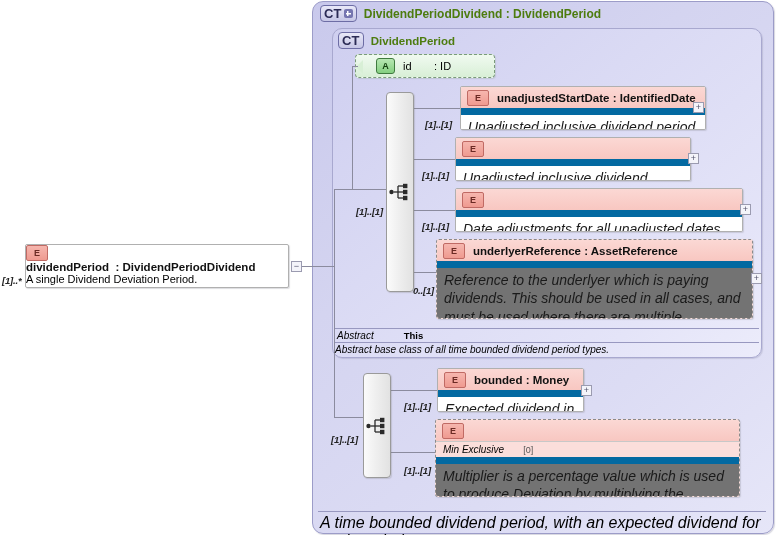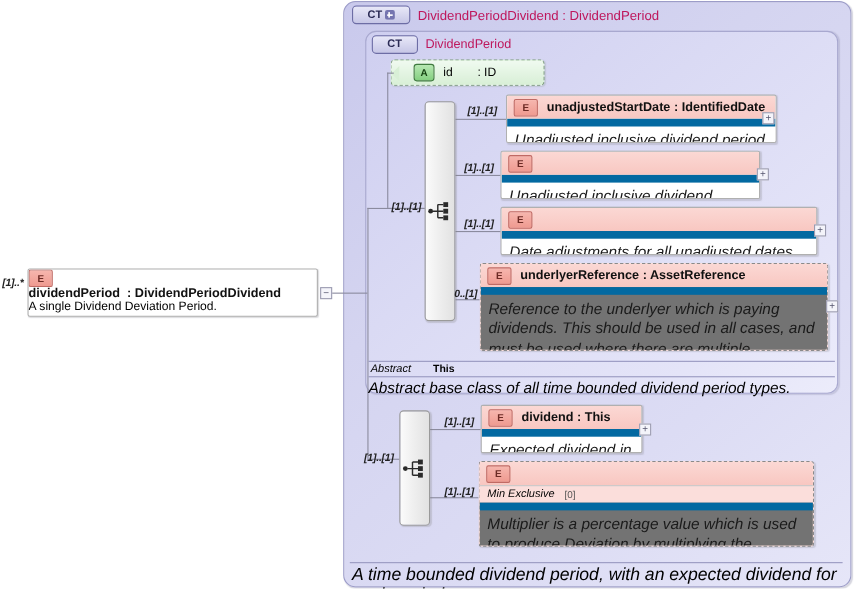--- a/index.html
+++ b/index.html
@@ -22,32 +22,32 @@
     border:1px solid #a8a8cf;border-radius:10px;
     background:linear-gradient(140deg,#cfcff0 0%,#dadaf4 40%,#e4e4f8 80%,#ececfb 100%);
     box-shadow:1px 1px 1px rgba(120,120,150,.25);
   }
 
   
   .badge{
     display:inline-flex;align-items:center;justify-content:center;
     height:15px;border:1px solid #6d6da5;border-radius:4px;
     background:linear-gradient(#e8e8f8,#c6c6e6);
-    font-size:10px;font-weight:bold;color:#2b2b55;
-    letter-spacing:.2px;padding:0 13px;text-align:right;
+    font-size:13px;font-weight:bold;color:#2b2b55;
+    letter-spacing:.2px;padding:0 3px;text-align:right;
   }
   .badge.plus::after{
     content:"";display:inline-block;width:9px;height:9px;margin-left:2px;
     border-radius:2px;background:#7575b0;
     background-image:
       linear-gradient(#fff,#fff),linear-gradient(#fff,#fff);
     background-size:5px 1.5px,1.5px 5px;
     background-position:center,center;background-repeat:no-repeat;
   }
-  .hdr-title{font-size:12px;font-weight:normal;color:#be185d;white-space:nowrap;text-align:right;}
+  .hdr-title{font-size:12px;font-weight:bold;color:#4d7c0f;white-space:nowrap;text-align:right;}
   #outer-header{left:320px;top:5px;display:flex;align-items:center;gap:7px;}
   #inner-header{left:338px;top:32px;display:flex;align-items:center;gap:7px;}
   #inner-header .hdr-title{font-size:11.5px;}
 
   
   #attr-id{
     left:355px;top:54px;width:140px;height:24px;
     border:1px dashed #7a9a7a;border-radius:4px;
     background:linear-gradient(#f0faf0,#d8efd6);
     display:flex;align-items:center;padding-left:20px;gap:0;
@@ -97,59 +97,59 @@
   }
   .ename{font-size:11.5px;font-weight:bold;color:#111;white-space:nowrap;}
   .ebox .edoc{
     font-size:14px;font-style:italic;color:#1a1a1a;
     padding:3px 7px 4px 7px;line-height:1.32;
     border-top:7px solid #0369a1;background:#ffffff;
   }
   .ebox.pinkbody .edoc{background:#737373;}
   .ebox.pinkbody{background:#fbdedb;}
   .facet{
-    display:flex;align-items:center;gap:9px;
+    display:flex;align-items:center;gap:19px;
     font-size:10px;font-style:italic;padding:2px 7px;
     border-top:1px solid #c8c8c8;background:#fbdedb;
   }
   .facet .fval{font-style:normal;font-size:9px;color:#555;}
 
   
   #el-unadjustedStartDate{left:460px;top:86px;width:246px;height:44px;}
   #el-unadjustedEndDate  {left:455px;top:137px;width:236px;height:44px;}
   #el-dateAdjustments    {left:455px;top:188px;width:288px;height:44px;}
   #el-underlyerReference {left:436px;top:239px;width:317px;height:80px;}
   #el-dividend           {left:437px;top:368px;width:147px;height:44px;}
   #el-multiplier         {left:435px;top:419px;width:305px;height:78px;}
 
   
   .card{
     font-size:9.5px;font-style:italic;font-weight:bold;color:#222;
-    white-space:nowrap;letter-spacing:-.2px;
+    white-space:nowrap;letter-spacing:-.2px;margin-top:23px;
   }
 
   
   .toggle{
     width:11px;height:11px;border:1px solid #9b9bb0;background:#f4f4fa;
     display:flex;align-items:center;justify-content:center;
     font-size:9px;line-height:1;color:#55556e;font-family:"Liberation Sans",sans-serif;
   }
 
   
   #abstract-row{
     left:335px;top:328px;width:424px;height:15px;
     border-top:1px solid #9898c0;border-bottom:1px solid #9898c0;
-    display:flex;align-items:center;gap:20px;padding-left:2px;
+    display:flex;align-items:center;gap:30px;padding-left:2px;
     font-size:10px;
   }
   #abstract-row .lbl{font-style:italic;}
   #abstract-row .val{font-weight:bold;font-size:9.5px;}
   #abstract-doc{
     left:335px;top:344px;width:424px;
-    font-size:14px;font-style:italic;
+    font-size:10px;font-style:italic;
   }
   #outer-doc-sep{left:318px;top:511px;width:448px;height:0;border-top:1px solid #9898c0;}
   #outer-doc{left:320px;top:514px;width:448px;font-size:16px;font-style:italic;}
 
   
   #root-element{
     left:25px;top:244px;width:264px;height:44px;
     border:1px solid #b0b0b0;border-radius:2px;background:#fff;
     box-shadow:1px 1px 1px rgba(140,140,150,.30);overflow:hidden;
   }
@@ -279,21 +279,21 @@
     <span class="ebadge">E</span>
     <span class="ename">underlyerReference  :  AssetReference</span>
   </div>
   <div class="edoc">Reference to the underlyer which is paying dividends. This should be used in all cases, and must be used where there are multiple underlying assets, to avoid any ambiguity about which asset the dividend period relates to.</div>
 </div>
 <div class="abs toggle" style="left:751px;top:273px;">+</div>
 
 <div class="abs ebox" id="el-dividend">
   <div class="etitle">
     <span class="ebadge">E</span>
-    <span class="ename">dividend  :  This</span>
+    <span class="ename">bounded  :  Money</span>
   </div>
   <div class="edoc">Expected dividend in this period.</div>
 </div>
 <div class="abs toggle" style="left:581px;top:385px;">+</div>
 
 <div class="abs ebox optional pinkbody" id="el-multiplier">
   <div class="etitle">
     <span class="ebadge">E</span>
   </div>
   <div class="facet">

